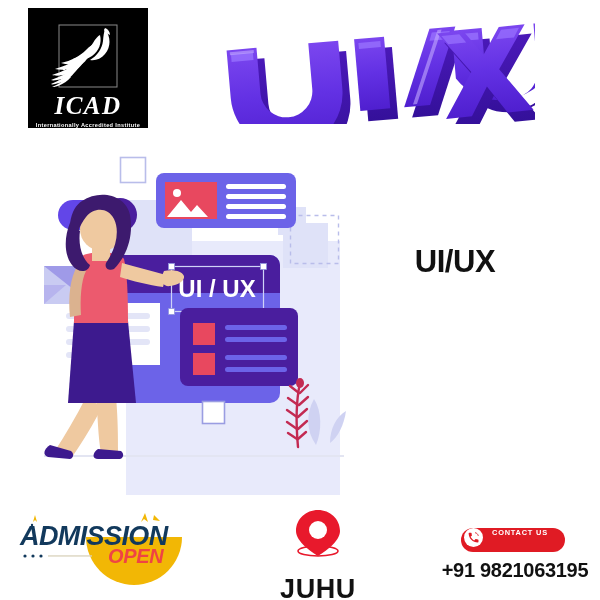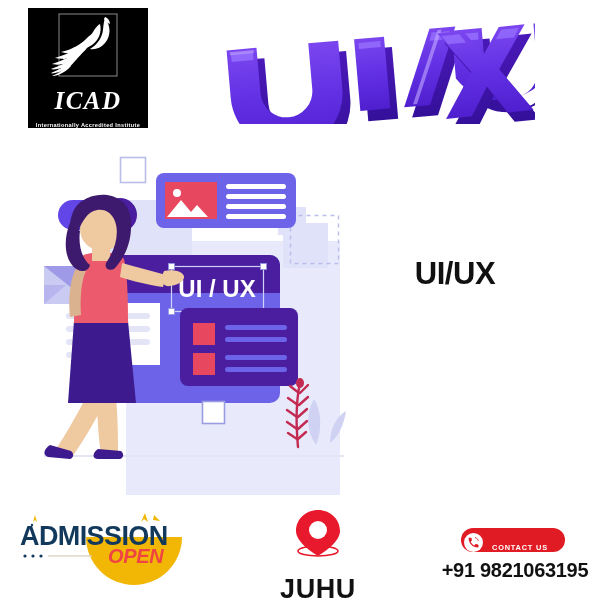--- a/index.html
+++ b/index.html
@@ -26,21 +26,21 @@
   .logo-box {
     position: absolute;
     left: 28px;
     top: 8px;
     width: 120px;
     height: 120px;
     background: #000000;
     display: flex;
     flex-direction: column;
     align-items: center;
-    justify-content: space-between;
+    justify-content: flex-end;
   }
   .logo-mark {
     position: relative;
     width: 86px;
     height: 72px;
     margin-top: 4px;
   }
   .logo-mark svg { display: block; }
   .logo-word {
     color: #ffffff;
@@ -67,21 +67,21 @@
     left: 205px;
     top: 12px;
     width: 330px;
     height: 112px;
   }
 
   
   .headline {
     position: absolute;
     left: 320px;
-    top: 252px;
+    top: 240px;
     width: 270px;
     text-align: center;
     color: #111111;
     font-weight: bold;
     font-size: 31px;
     line-height: 1.45;
     letter-spacing: -0.4px;
   }
   .headline .l2 { display:block; }
 
@@ -103,20 +103,21 @@
     width: 180px;
     height: 80px;
   }
   .adm-word {
     position: absolute;
     left: 6px;
     top: 16px;
     color: #12395c;
     font-size: 27px;
     font-weight: bold;
+    font-style: italic;
     letter-spacing: -0.6px;
     z-index: 3;
   }
   .adm-arc {
     position: absolute;
     left: 72px;
     top: 32px;
     width: 96px;
     height: 48px;
     background: #f2b705;
@@ -167,21 +168,21 @@
     width: 160px;
   }
   .contact-pill {
     position: relative;
     margin-left: 26px;
     width: 104px;
     height: 24px;
     background: #e01b24;
     border-radius: 14px;
     display: flex;
-    align-items: flex-end;
+    align-items: flex-start;
   }
   .contact-ico {
     width: 19px;
     height: 19px;
     border-radius: 50%;
     background: #ffffff;
     margin-left: 3px;
     display: flex;
     align-items: center;
     justify-content: center;

